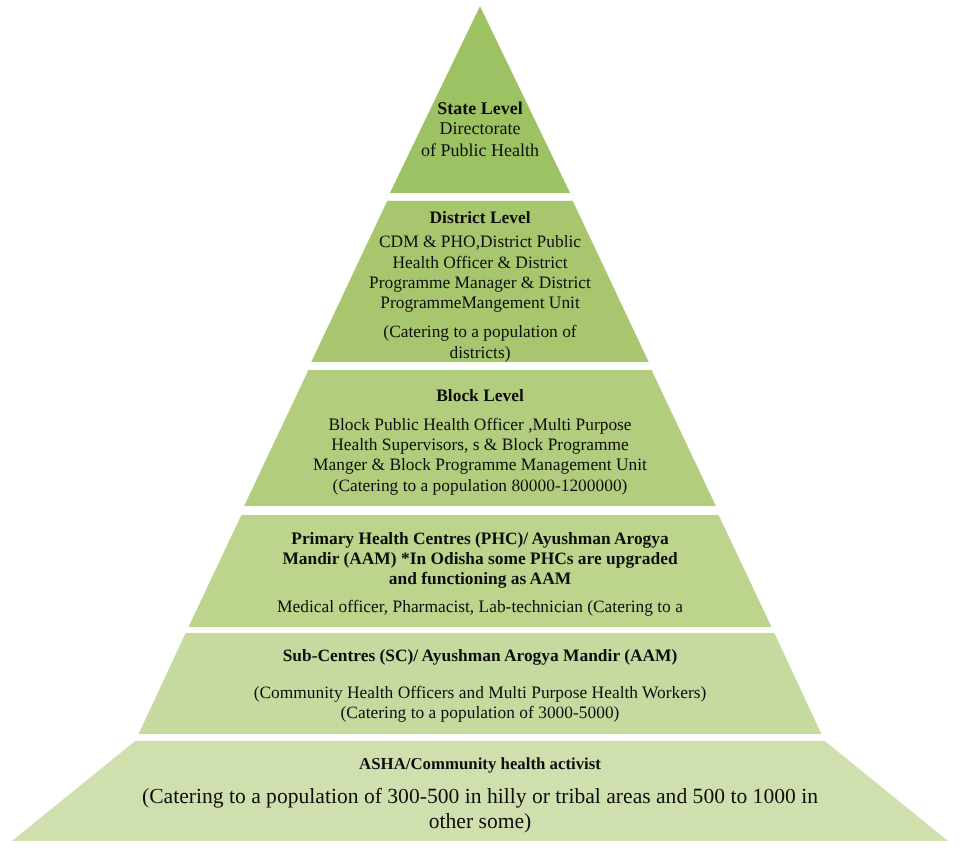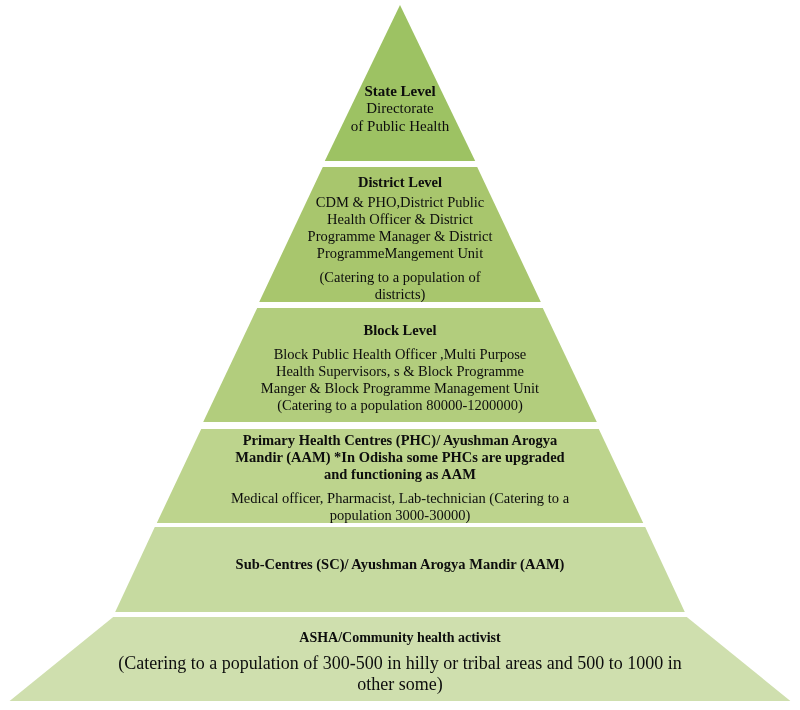--- a/index.html
+++ b/index.html
@@ -153,29 +153,30 @@
     </div>
   </div>
 
   <div class="band" id="band-phc" style="background: rgb(189, 212, 141);">
     <div class="lines">
       <div class="t-bold">Primary Health Centres (PHC)/ Ayushman Arogya</div>
       <div class="t-bold">Mandir (AAM) *In Odisha some PHCs are upgraded</div>
       <div class="t-bold">and functioning as AAM</div>
       <div class="gap-sm"></div>
       <div class="t-norm">Medical officer, Pharmacist, Lab-technician (Catering to a</div>
-      <div class="t-norm">population 3000-30000)</div>
     </div>
   </div>
 
   <div class="band" id="band-sc" style="background: rgb(198, 218, 160);">
     <div class="lines">
       <div class="t-bold">Sub-Centres  (SC)/ Ayushman Arogya Mandir (AAM)</div>
       <div class="gap-sm"></div>
       <div class="gap-sm"></div>
+      <div class="t-norm">(Community Health Officers and Multi Purpose Health Workers)</div>
+      <div class="t-norm">(Catering to a population of 3000-5000)</div>
     </div>
   </div>
 
   <div class="band" id="band-asha" style="background: rgb(207, 223, 174);">
     <div class="lines">
       <div class="t-bold">ASHA/Community health activist</div>
       <div class="gap-sm"></div>
       <div class="t-norm">(Catering to a population of 300-500 in hilly or tribal areas and 500 to 1000 in</div>
       <div class="t-norm">other some)</div>
     </div>

